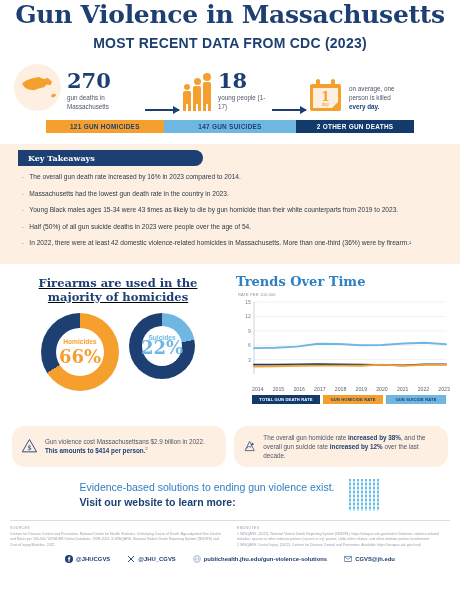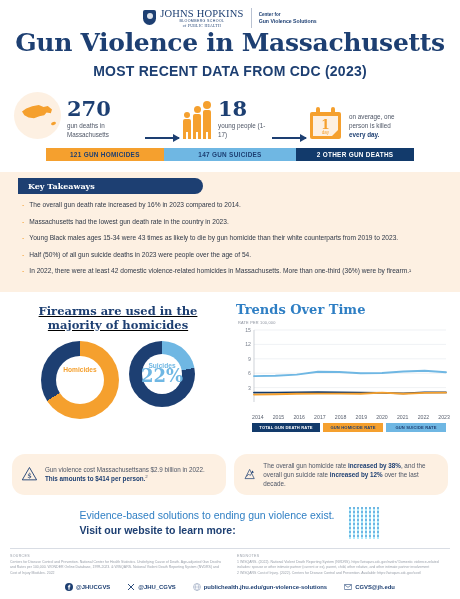--- a/index.html
+++ b/index.html
@@ -136,35 +136,20 @@
   .fbody { font-size:3.5px; color:#9aa0aa; line-height:1.5; }
   .social { display:flex; justify-content:center; gap:17px; margin-top:7px; align-items:center; }
   .sitem { display:flex; align-items:center; gap:3px; font-size:5.9px; font-weight:bold; color:#1d3f72; }
   .sico { width:8px; height:8px; display:inline-flex; align-items:center; justify-content:center; }
 </style>
 </head>
 <body>
 
 <div class="page">
 
-  <div class="brandbar">
-    <div class="jhlogo">
-      <div class="shield"></div>
-      <div class="jhtext">
-        <div class="jh1">JOHNS HOPKINS</div>
-        <div class="jh2">BLOOMBERG SCHOOL</div>
-        <div class="jh3">of PUBLIC HEALTH</div>
-      </div>
-    </div>
-    <div class="vrule"></div>
-    <div class="centertext">
-      <div class="ct1">Center for</div>
-      <div class="ct2">Gun Violence Solutions</div>
-    </div>
-  </div>
 
   <h1 class="title">Gun Violence in Massachusetts</h1>
   <div class="subtitle">MOST RECENT DATA FROM CDC (2023)</div>
 
   <div class="statrow">
     <div class="macircle">
       <div class="mashape"></div>
         <div class="mashape2"></div>
     </div>
     <div style="margin-left:2px;width:74px;">
@@ -238,20 +223,21 @@
   </div>
 
   <div class="charts">
 
     <div class="donutpanel">
       <div class="donuttitle">Firearms are used in the majority of homicides</div>
       <div class="donuts">
         <div class="donut" id="donut0" style="background: conic-gradient(rgb(245, 160, 46) 0deg, rgb(245, 160, 46) 237.6deg, rgb(29, 63, 114) 237.6deg, rgb(29, 63, 114) 360deg);">
           <div class="dhole"></div>
           <div class="dlabel c-or">Homicides</div>
+          <div class="dval c-or">66%</div>
         </div>
         <div class="donut small" id="donut1" style="background: conic-gradient(rgb(111, 183, 227) 0deg, rgb(111, 183, 227) 79.2deg, rgb(29, 63, 114) 79.2deg, rgb(29, 63, 114) 360deg);">
           <div class="dhole"></div>
           <div class="dlabel c-bl">Suicides</div>
           <div class="dval c-bl">22%</div>
         </div>
       </div>
     </div>
 
     <div class="linepanel">

